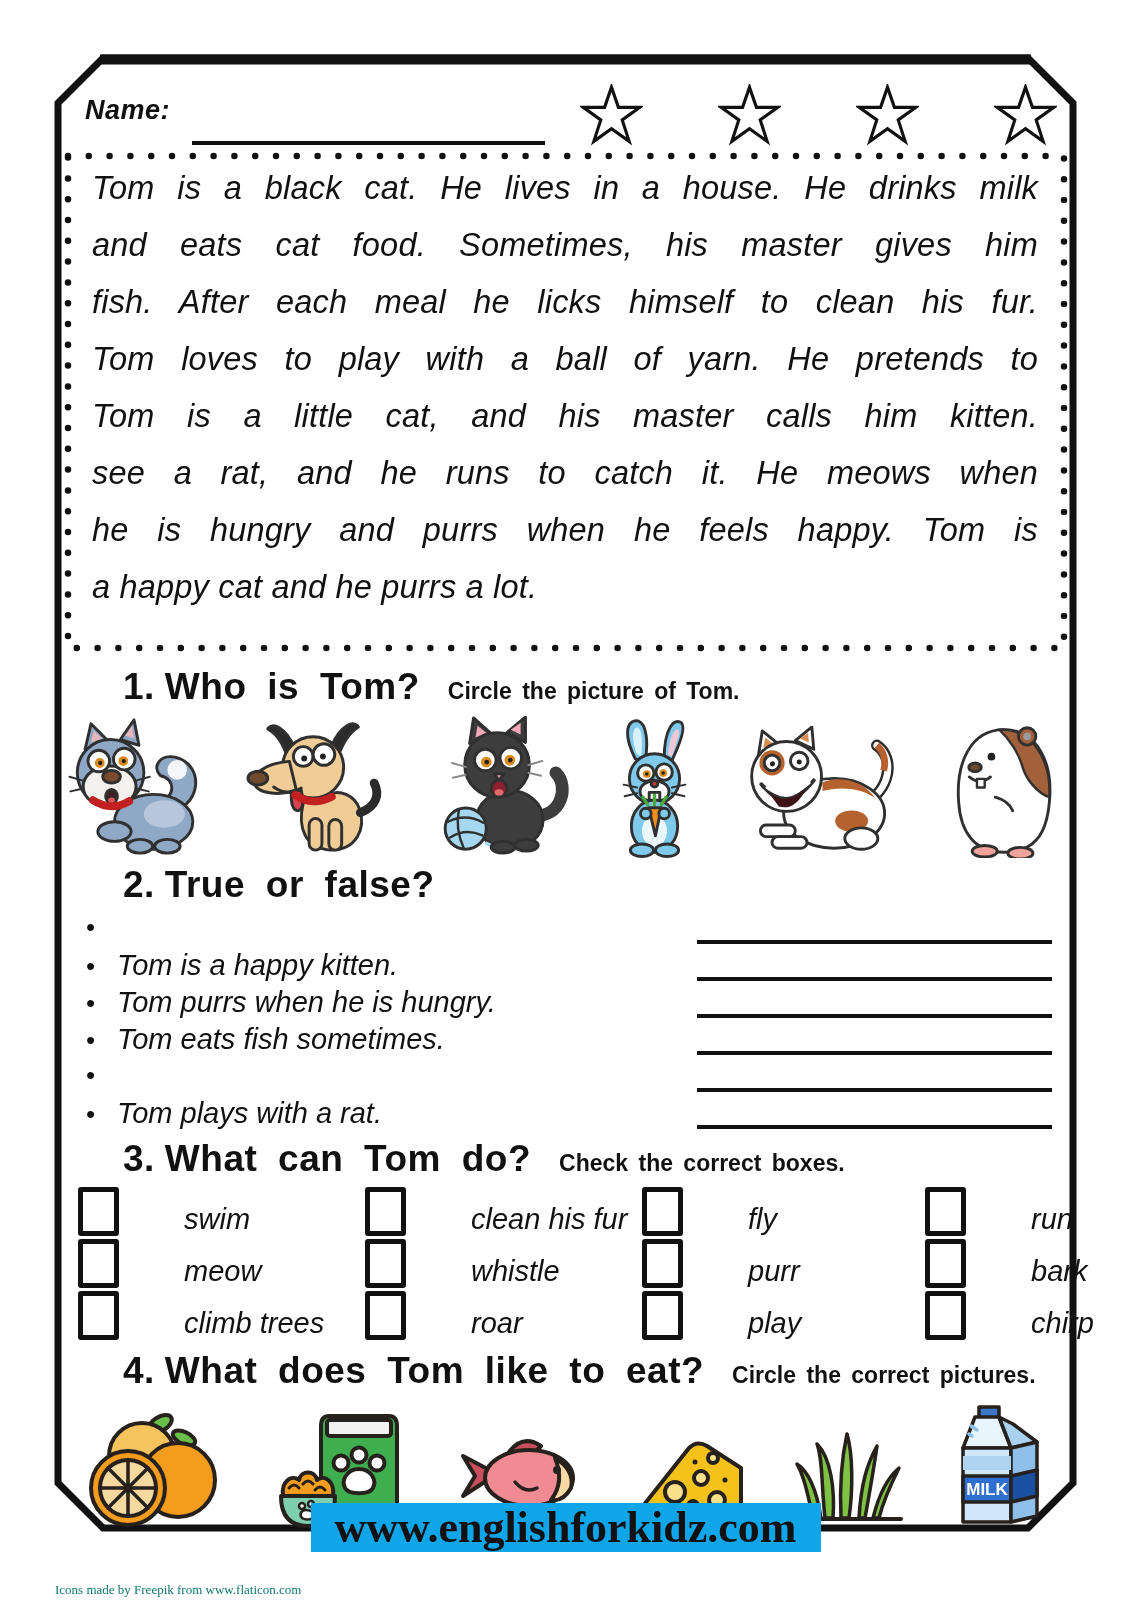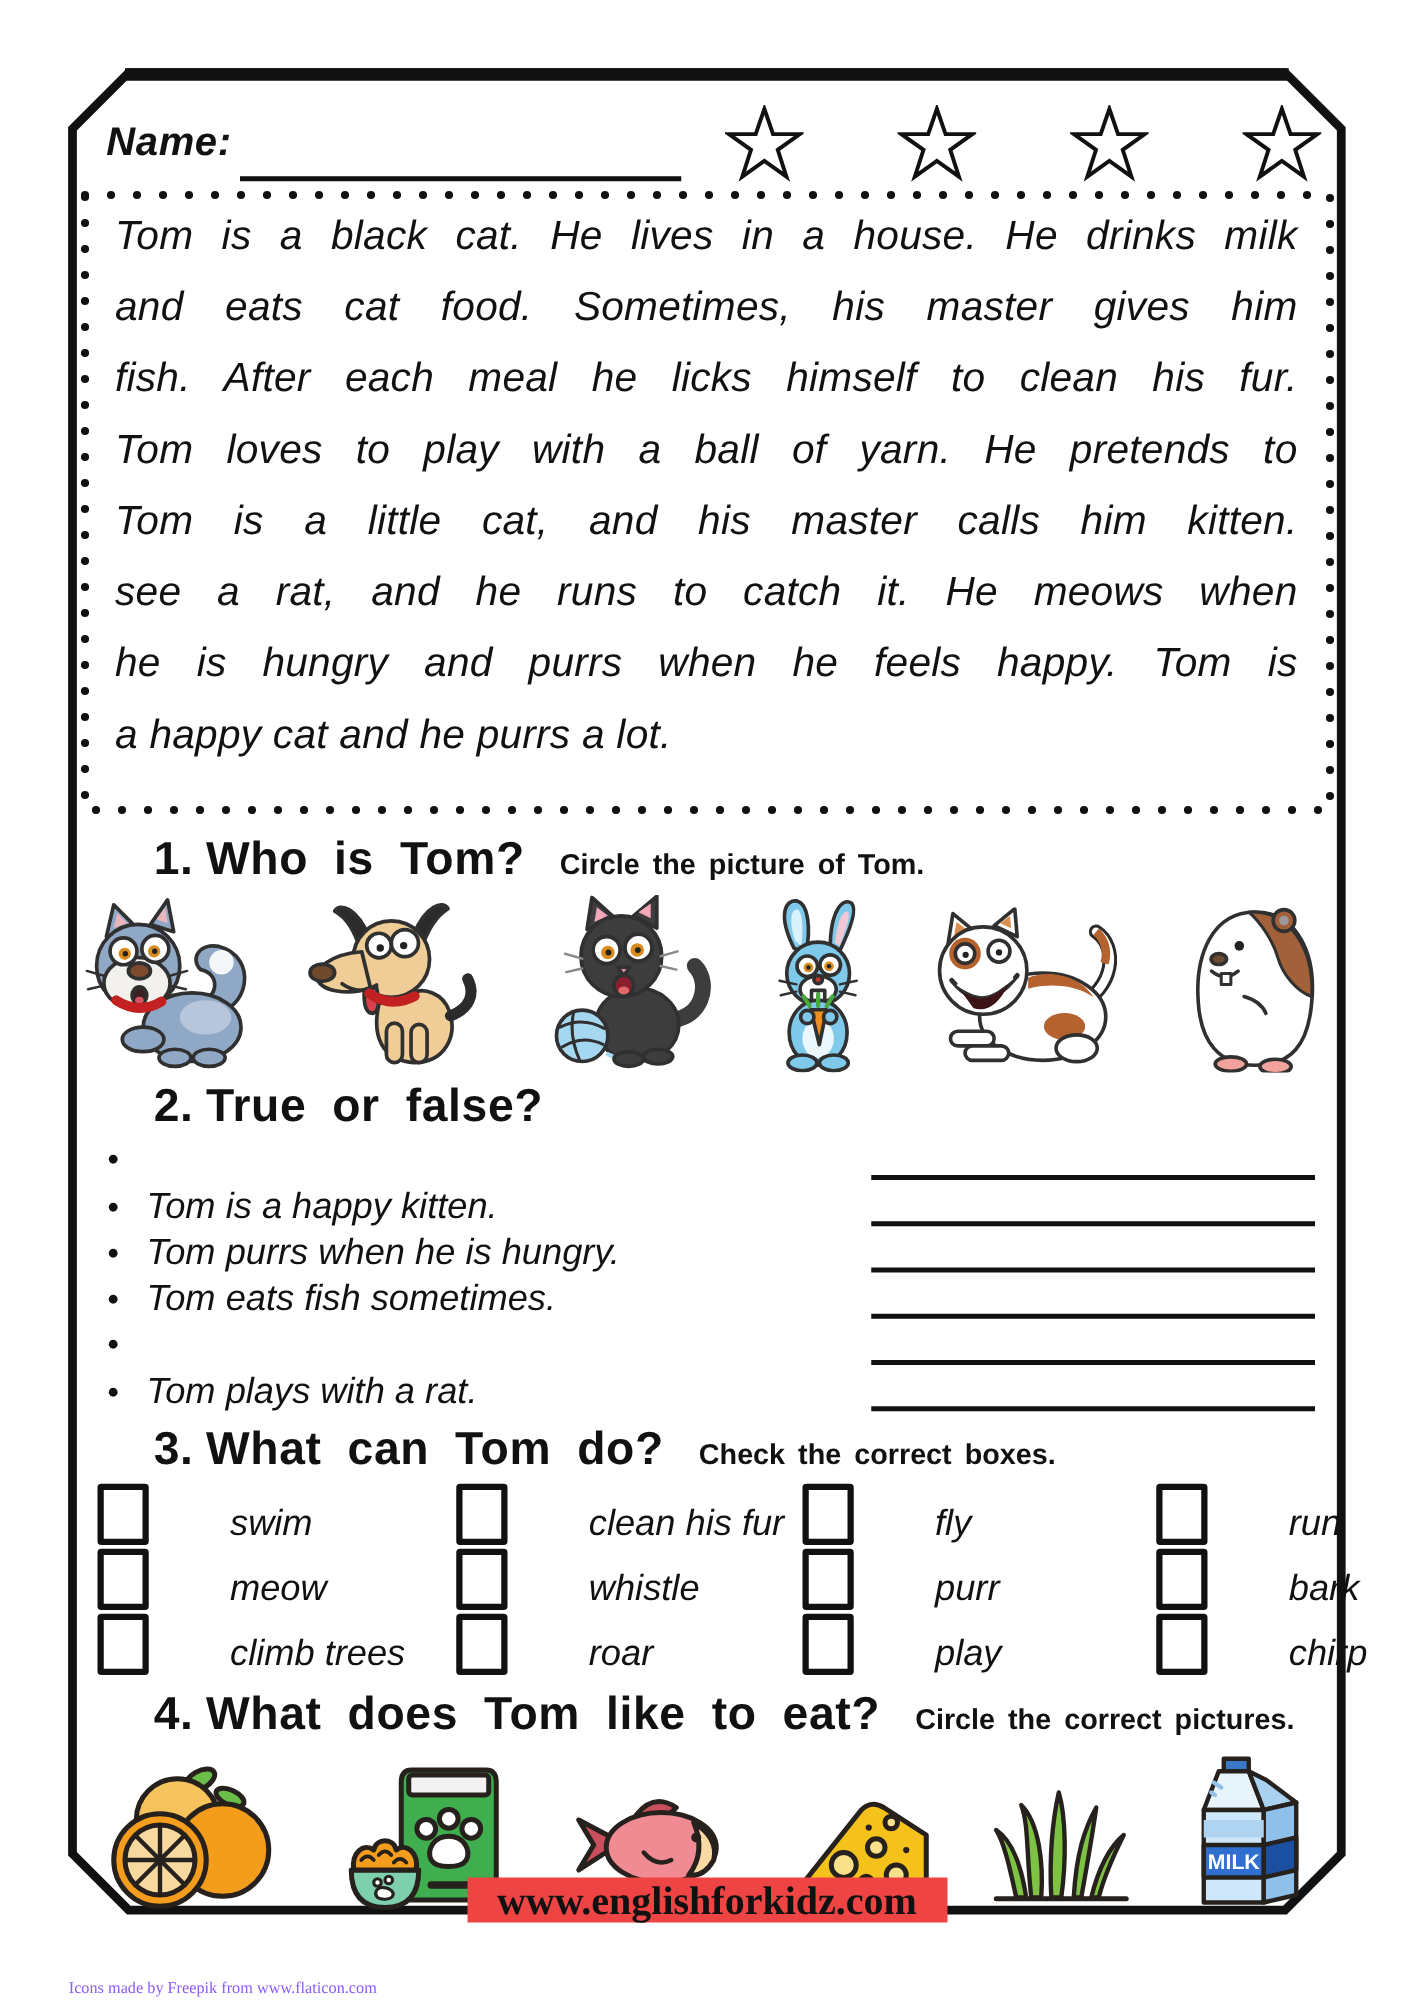--- a/index.html
+++ b/index.html
@@ -4,21 +4,21 @@
 <style>
   html,body{margin:0;padding:0;}
   body{
     width:1131px;height:1600px;position:relative;background:#fff;
     font-family:"Liberation Sans",sans-serif;color:#111;overflow:hidden;
   }
   .abs{position:absolute;}
   svg{display:block;}
 
   
-  .name-label{left:85px;top:95px;font-size:32px;font-style:italic;font-weight:600;letter-spacing:.5px;}
+  .name-label{left:85px;top:95px;font-size:27px;font-style:italic;font-weight:600;letter-spacing:.5px;}
   .name-line{left:192px;top:141px;width:353px;border-top:4px solid #111;}
   .star{width:63px;height:63px;top:84px;}
 
   
   .passage{left:92px;top:170px;width:946px;font-style:italic;font-size:32.5px;letter-spacing:.2px;}
   .pline{height:57px;text-align:justify;text-align-last:justify;white-space:normal;}
   .pline.last{text-align-last:left;}
 
   
   .qhead{white-space:nowrap;margin-left:48px;}
@@ -40,22 +40,22 @@
   .cb-grid{left:78px;top:1192px;width:980px;display:grid;grid-template-columns:287px 277px 283px auto;row-gap:8px;}
   .cb-item{display:flex;align-items:flex-end;height:44px;gap:44px;}
   .cb{width:31px;height:39px;border:5px solid #111;border-radius:3px;margin-right:21px;background:#fff;flex:none;}
   .cb-label{font-style:italic;font-size:29px;white-space:nowrap;}
 
   
   .food-row{left:80px;right:88px;top:1398px;height:132px;display:flex;justify-content:space-between;align-items:flex-end;}
 
   
   .site{left:0;right:0;top:1502px;text-align:center;}
-  .site span{background:#ef4444;padding:0 24px;font-family:"Liberation Serif",serif;font-weight:bold;font-size:32px;}
-  .credit{left:55px;top:1582px;font-family:"Liberation Serif",serif;font-size:13px;color:#8b5cf6;}
+  .site span{background:#0ea5e9;padding:0 24px;font-family:"Liberation Serif",serif;font-weight:bold;font-size:44px;}
+  .credit{left:55px;top:1582px;font-family:"Liberation Serif",serif;font-size:13px;color:#0f766e;}
 </style>
 </head>
 <body>
 
 <svg class="abs" style="left:0;top:0" width="1131" height="1600" viewBox="0 0 1131 1600">
   <path d="M103,58 L1028,58 L1073,103 L1073,1483 L1028,1528 L103,1528 L58,1483 L58,103 Z" fill="none" stroke="#111" stroke-width="7"></path>
   <line x1="100" y1="59.5" x2="1031" y2="59.5" stroke="#111" stroke-width="10"></line>
 </svg>
 
 <div class="abs name-label">Name:</div>

